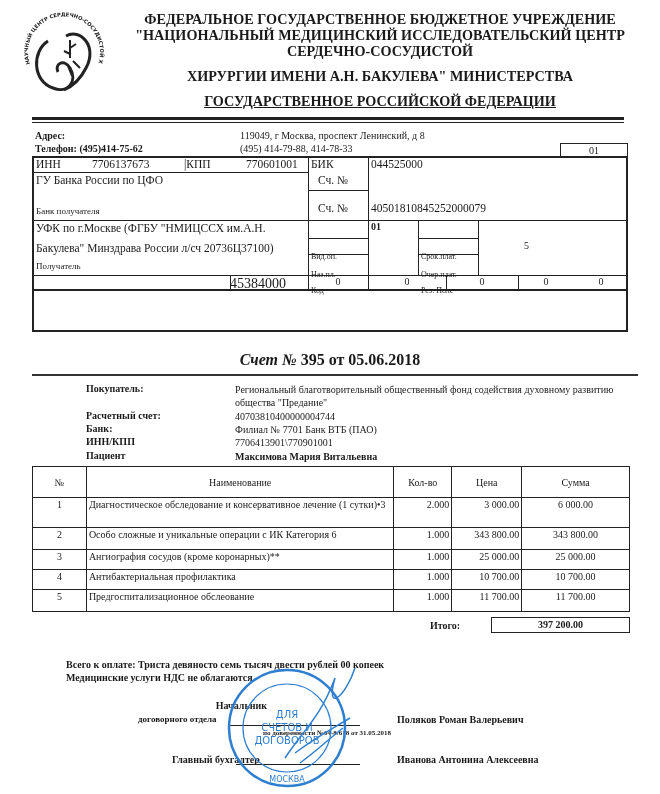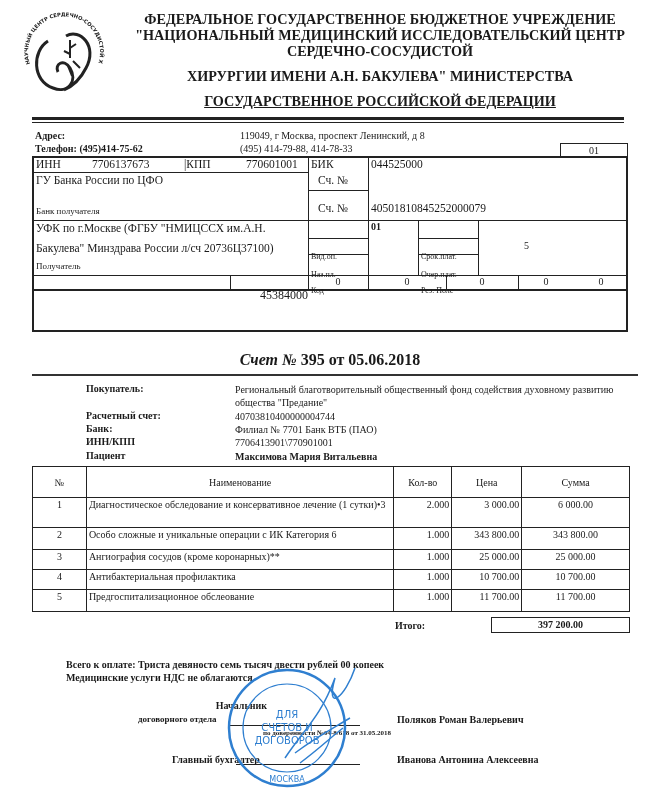--- a/index.html
+++ b/index.html
@@ -28,21 +28,21 @@
   .title i { font-style:italic; }
   .rule3 { left:32px; top:374px; width:606px; height:2px; background:#333; }
 
   .info { font-size:10px; }
   .info.lbl { left:86px; font-weight:bold; }
   .info.val { left:235px; width:380px; line-height:13px; }
 
   table.items { position:absolute; left:32px; top:466px; width:598px; border-collapse:collapse; font-size:10px; }
   table.items td, table.items th { border:1.5px solid #222; padding:1px 2px; vertical-align:top; font-weight:normal; }
   table.items th { height:28px; vertical-align:middle; text-align:center; }
-  .total-lbl { left:395px; top:620px; width:100px; font-weight:bold; font-size:10px; }
+  .total-lbl { left:395px; top:620px; width:100px; text-align:center; font-weight:bold; font-size:10px; }
   .total-box { left:491px; top:617px; width:137px; height:14px; border:1.5px solid #222; text-align:center; font-weight:bold; font-size:10px; line-height:14px; }
 
   .foot { font-size:10px; font-weight:bold;margin-left:32px; }
   .sigline { height:1px; background:#222; }
   .small { font-size:7px; font-weight:bold; }
   .stamp { left:225px; top:658px; width:135px; height:135px; }
 </style>
 </head>
 <body>
 
@@ -107,21 +107,21 @@
   <span class="c" style="left:2px;top:84px">Бакулева" Минздрава России л/сч 20736Ц37100)</span>
   <span class="c" style="left:2px;top:103px;font-size:9px">Получатель</span>
   <span class="s" style="left:277px;top:66px">Вид.оп.</span>
   <span class="c" style="left:337px;top:63px;font-weight:bold;font-size:10px">01</span>
   <span class="s" style="left:277px;top:84px">Наз.пл.</span>
   <span class="s" style="left:277px;top:100px">Код</span>
   <span class="s" style="left:387px;top:66px">Срок.плат.</span>
   <span class="s" style="left:387px;top:84px">Очер.плат.</span>
   <span class="c" style="left:490px;top:82px;font-size:10px">5</span>
   <span class="s" style="left:387px;top:100px">Рез. Поле</span>
-  <span class="c" style="left:196px;width:78px;text-align:right;top:130px;font-size:12px">45384000</span>
+  <span class="c" style="left:196px;width:78px;text-align:left;top:118px;font-size:14px">45384000</span>
   <span class="c" style="left:274px;width:60px;text-align:center;top:118px;font-size:10px">0</span>
   <span class="c" style="left:334px;width:78px;text-align:center;top:118px;font-size:10px">0</span>
   <span class="c" style="left:412px;width:72px;text-align:center;top:118px;font-size:10px">0</span>
   <span class="c" style="left:484px;width:56px;text-align:center;top:118px;font-size:10px">0</span>
   <span class="c" style="left:540px;width:54px;text-align:center;top:118px;font-size:10px">0</span>
 </div>
 
 <div class="abs title"><i>Счет №</i><span> 395 от 05.06.2018</span></div>
 <div class="abs rule3"></div>
 

